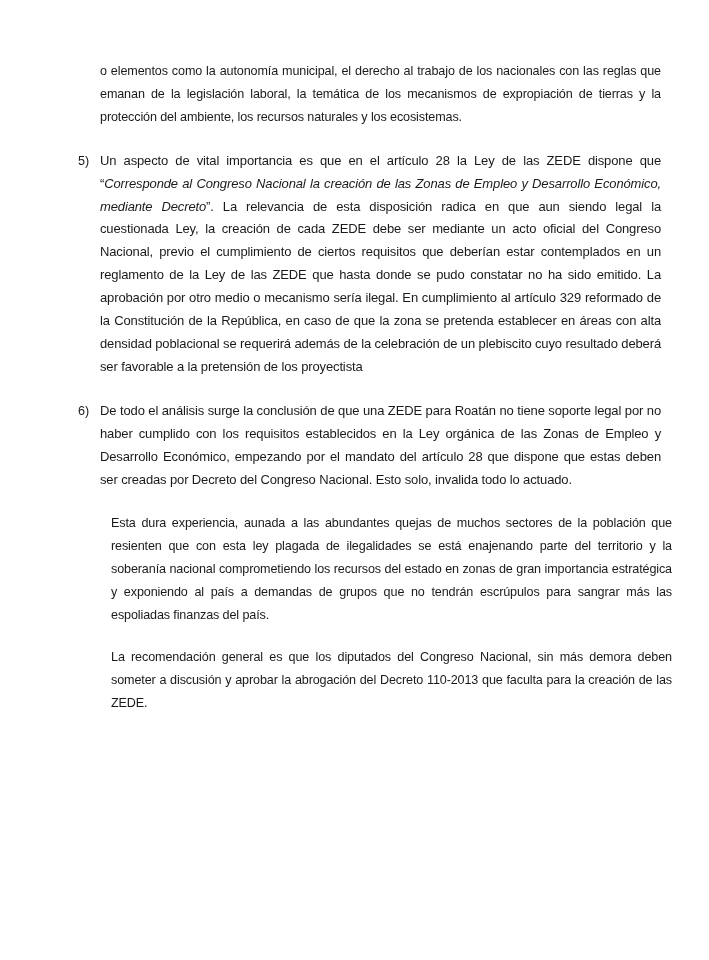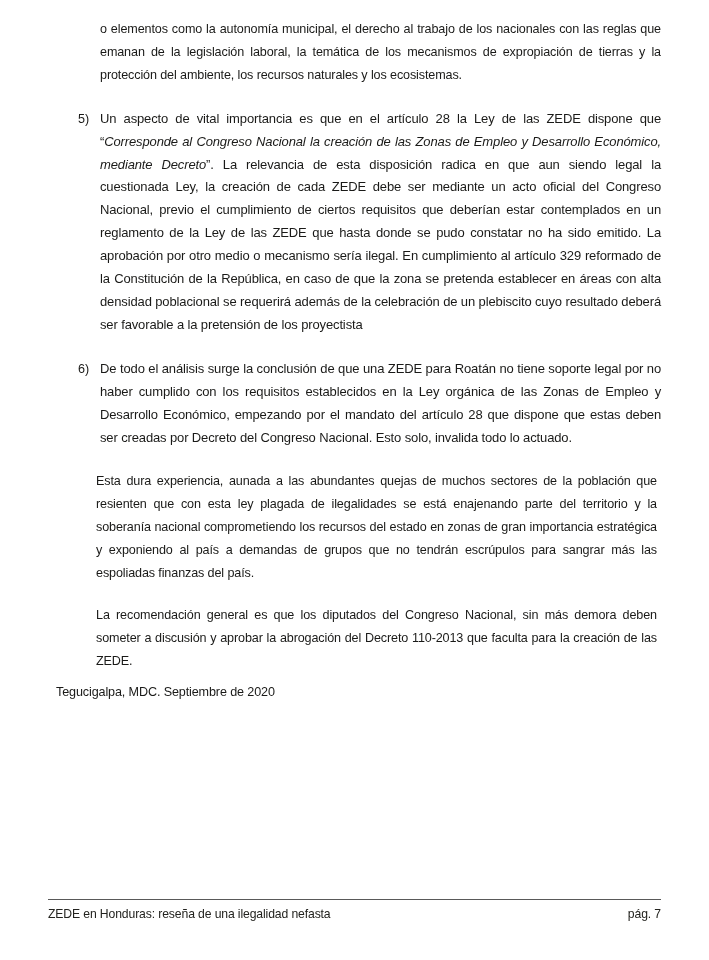--- a/index.html
+++ b/index.html
@@ -38,26 +38,27 @@
     font-size: 12.6px;
     line-height: 22.9px;
     text-align: justify;
     text-justify: inter-word;
     letter-spacing: -0.01em;
     color: #1a1a18;
   }
 
   
   .para {
-    margin-left: 18px;
+    margin-left: 33px;
     width: 561px;
   }
 
   .para.first {
     margin-left: 22px;
+    margin-top: 42px;
   }
   .gap-md { height: 19px; }
   .gap-lg { height: 21px; }
 
   
   .list-item {
     position: relative;
     padding-left: 22px;
     width: 583px;
     box-sizing: border-box;
@@ -152,23 +153,15 @@
     <div class="gap-lg"></div>
 
     <p class="para">Esta dura experiencia, aunada a las abundantes quejas de muchos sectores de la población que resienten que con esta ley plagada de ilegalidades se está enajenando parte del territorio y la soberanía nacional comprometiendo los recursos del estado en zonas de gran importancia estratégica y exponiendo al país a demandas de grupos que no tendrán escrúpulos para sangrar más las espoliadas finanzas del país.</p>
 
     <div class="gap-md"></div>
 
     <p class="para">La recomendación general es que los diputados del Congreso Nacional, sin más demora deben someter a discusión y aprobar la abrogación del Decreto 110-2013 que faculta para la creación de las ZEDE.</p>
 
   </div>
 
-  <div class="dateline">Tegucigalpa, MDC. Septiembre de 2020</div>
 
-  <div class="footer">
-    <div class="footer-rule"></div>
-    <div class="footer-row">
-      <span class="footer-text">ZEDE en Honduras: reseña de una ilegalidad nefasta</span>
-      <span class="footer-page">pág. 7</span>
-    </div>
-  </div>
 
 </div>
 
 </body></html>

